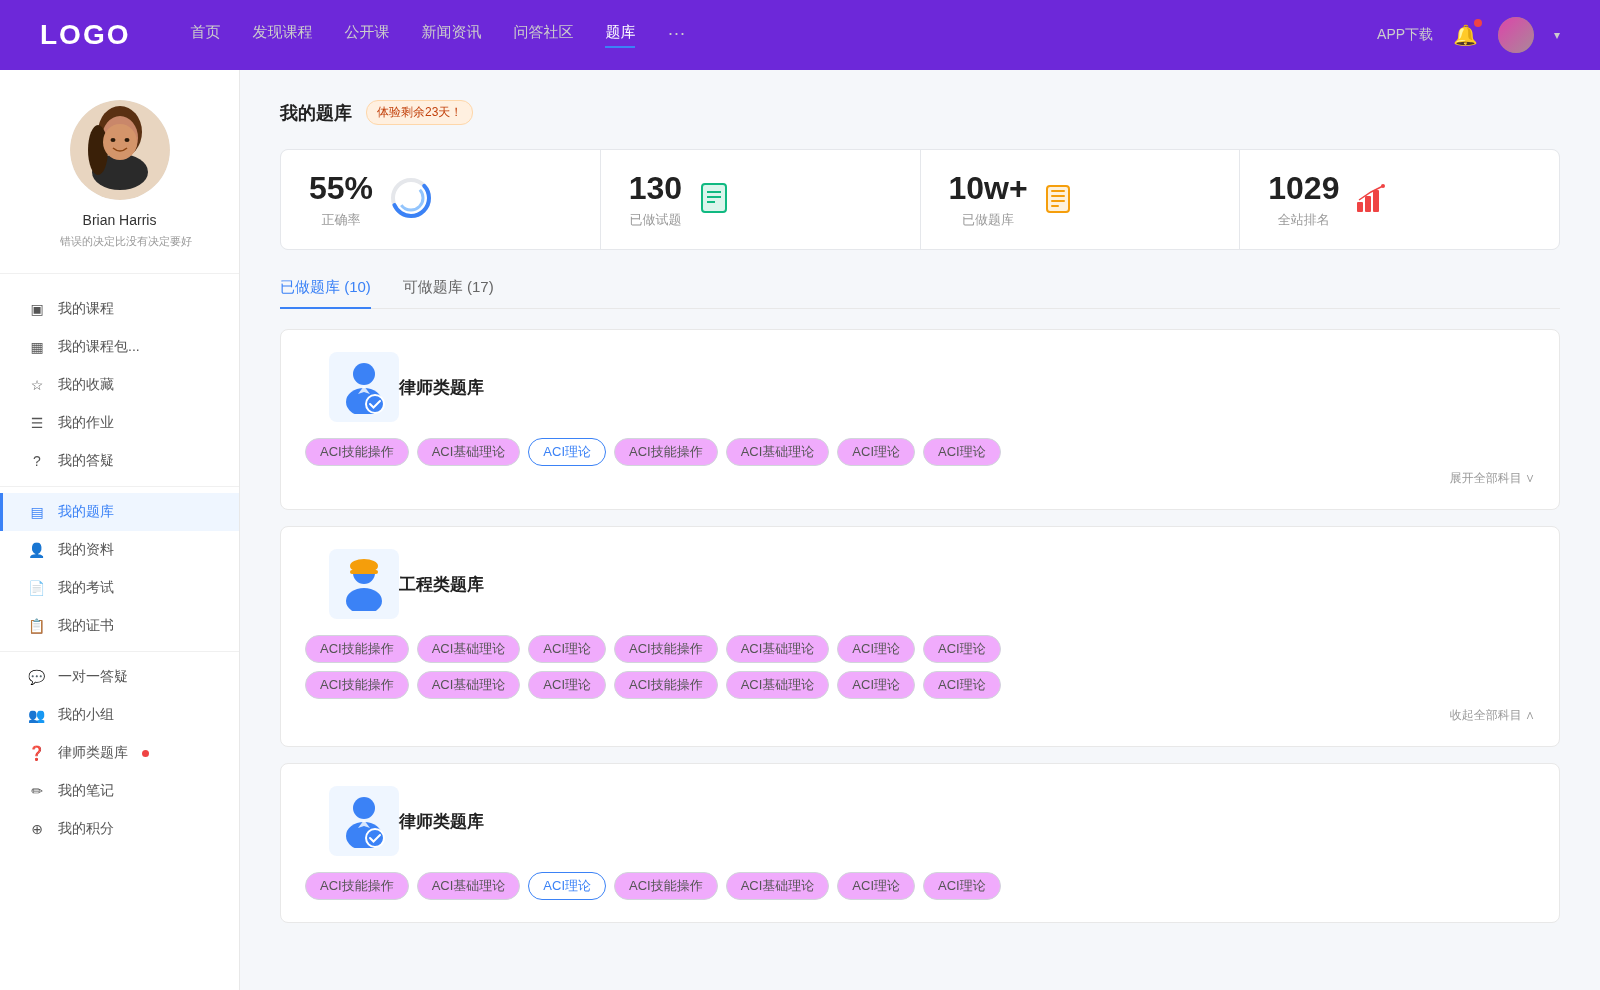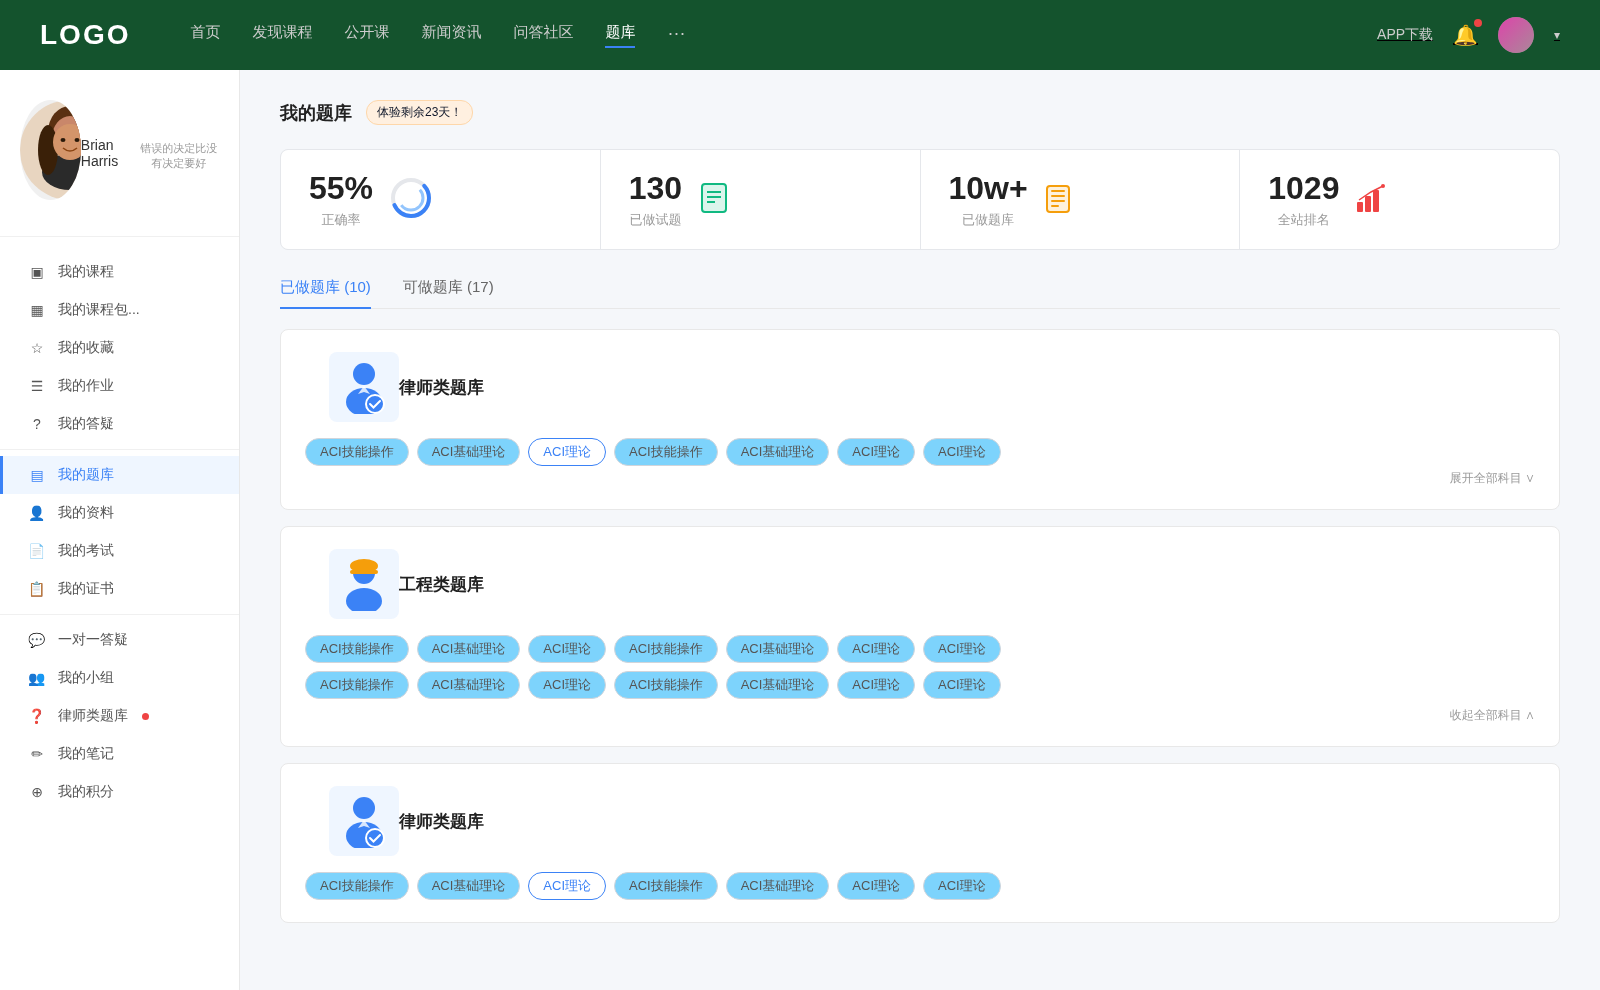--- a/index.html
+++ b/index.html
@@ -1,20 +1,20 @@
 <!DOCTYPE html>
 <html><head>
   <meta charset="utf-8">
   <style>
     * { box-sizing: border-box; margin: 0; padding: 0; }
     body { font-family: -apple-system, BlinkMacSystemFont, 'PingFang SC', 'Microsoft YaHei', sans-serif; background: #f0f2f5; min-height: 990px; }
 
     
     .navbar {
-      background: #14532d;
+      background: #6d28d9;
       height: 70px;
       display: flex;
       align-items: center;
       padding: 13px 40px;
       position: sticky;
       top: 0;
       z-index: 100;
     }
     .nav-logo {
       color: white;
@@ -38,21 +38,20 @@
     }
     .nav-link.active {
       color: white;
       border-bottom: 2px solid #3b82f6;
     }
     .nav-more { color: #ccc; font-size: 18px; cursor: pointer; }
     .nav-right {
       display: flex;
       align-items: center;
       gap: 20px;
-      text-decoration: underline;
     }
     .nav-app-btn {
       color: #ccc;
       font-size: 14px;
       cursor: pointer;
     }
     .nav-bell {
       position: relative;
       color: white;
       font-size: 20px;
@@ -92,21 +91,21 @@
     
     .sidebar {
       width: 240px;
       background: white;
       border-right: 1px solid #e8e8e8;
       padding: 30px 0;
       flex-shrink: 0;
     }
     .sidebar-profile {
       display: flex;
-      flex-direction: row;
+      flex-direction: column;
       align-items: center;
       padding: 0 20px 24px;
       border-bottom: 1px solid #f0f0f0;
     }
     .sidebar-avatar {
       width: 100px;
       height: 100px;
       border-radius: 50%;
       background: #f0f0f0;
       overflow: hidden;
@@ -184,21 +183,21 @@
       gap: 14px;
       margin-bottom: 24px;
     }
     .page-title-text {
       font-size: 18px;
       font-weight: 600;
       color: #222;
     }
     .trial-badge {
       background: #fff0e0;
-      color: #0f172a;
+      color: #c2410c;
       font-size: 12px;
       padding: 3px 10px;
       border-radius: 12px;
       border: 1px solid #fed7aa;
     }
 
     
     .stats-row {
       display: grid;
       grid-template-columns: repeat(4, 1fr);
@@ -280,21 +279,21 @@
       gap: 8px;
       align-items: center;
     }
     .tag {
       padding: 4px 14px;
       border-radius: 16px;
       font-size: 13px;
       border: 1px solid #d1d5db;
       color: #555;
       cursor: pointer;
-      background: #7dd3fc;
+      background: #f0abfc;
       white-space: nowrap;
     }
     .tag.active-tag {
       border-color: #3b82f6;
       color: #3b82f6;
       background: white;
     }
     .tag-row {
       display: flex;
       flex-wrap: wrap;

